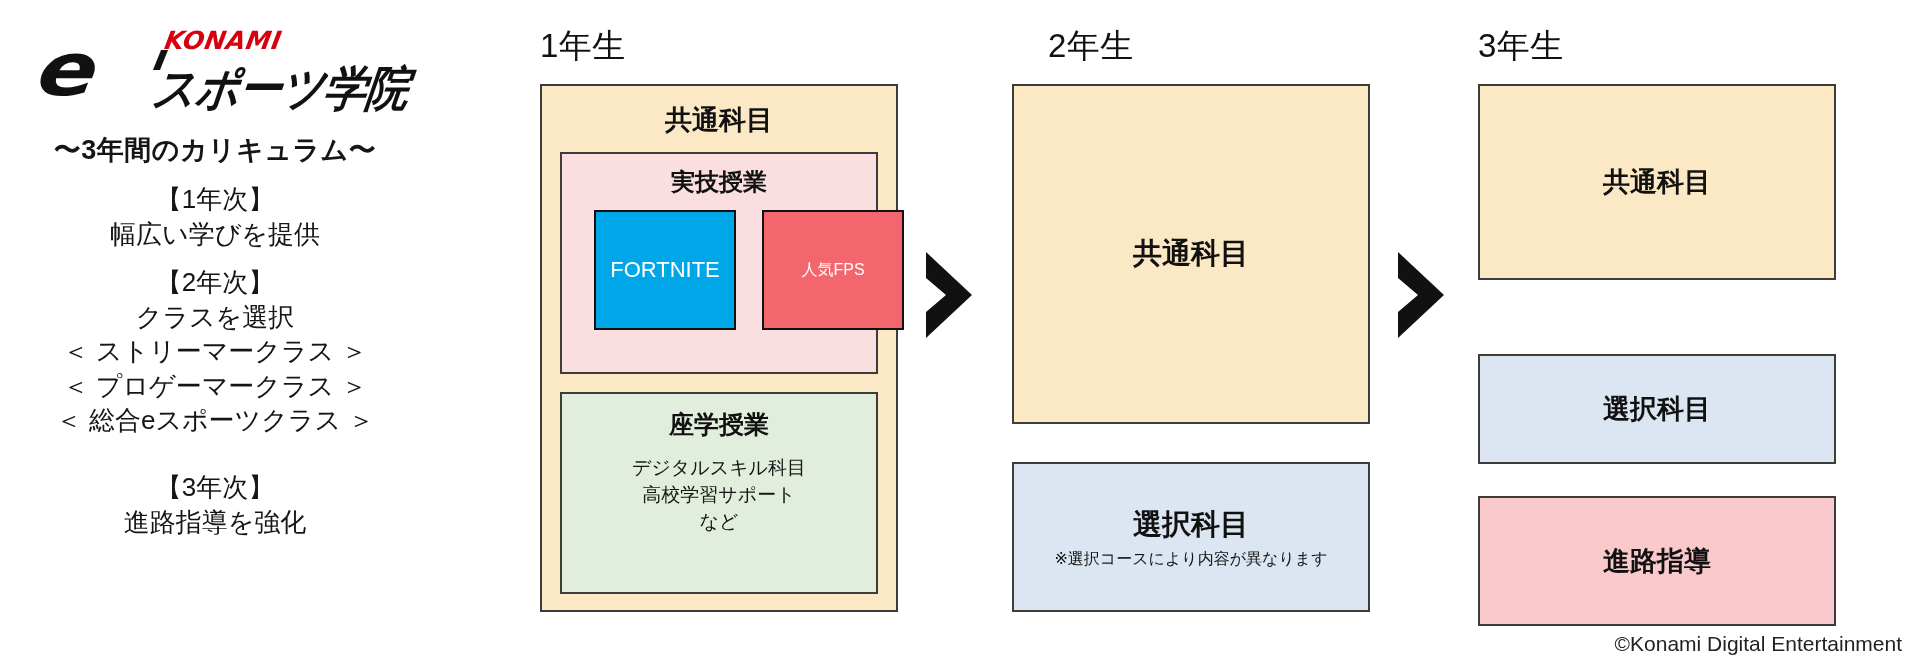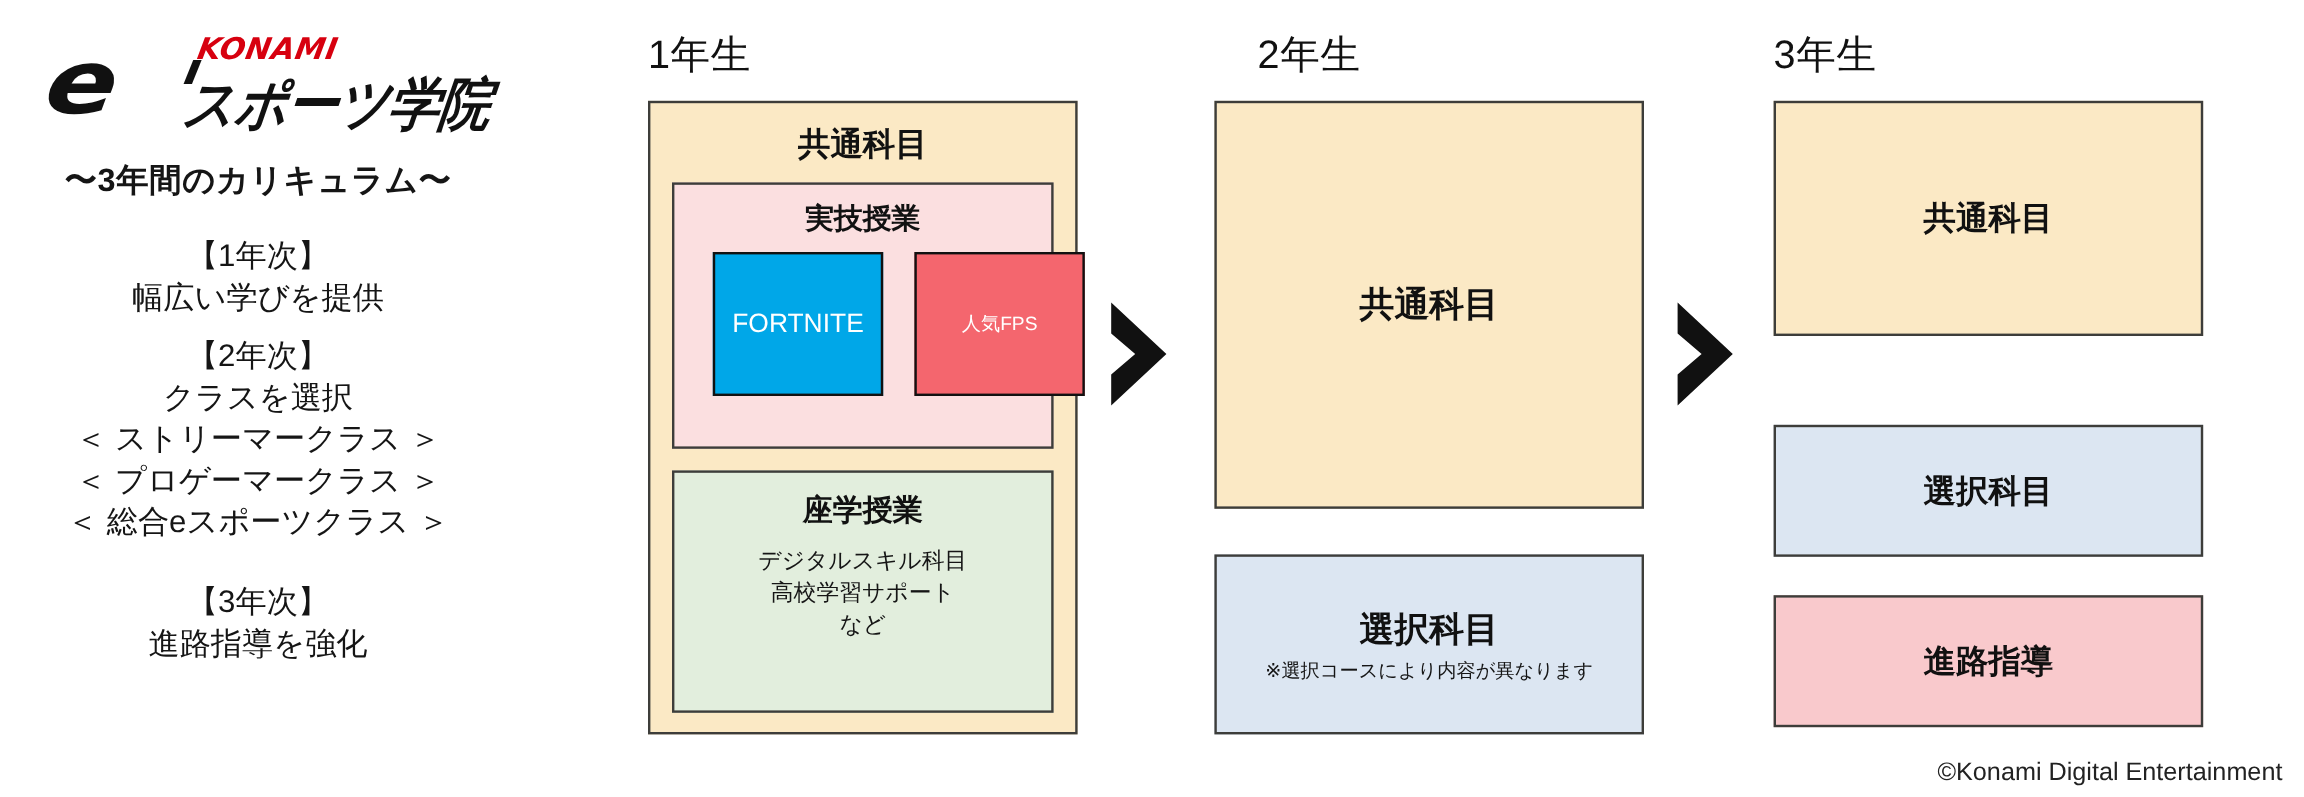--- a/index.html
+++ b/index.html
@@ -43,21 +43,21 @@
     transform:skewX(-7deg) scaleY(1.12);
     white-space:nowrap;
   }
   .logo-slash{
     position:absolute;left:132px;top:30px;width:7px;height:20px;
     background:#111;transform:skewX(-22deg);
   }
   .curriculum-title{
     font-size:27px;font-weight:bold;margin-top:20px;letter-spacing:0.5px;
   }
-  .year-block{margin-top:28px;text-align:center;line-height:1.33;}
+  .year-block{margin-top:14px;text-align:center;line-height:1.33;}
   .year-head{font-size:26px;}
   .year-line{font-size:26px;}
   .year-block.y2{margin-top:14px;}
   .year-block.y3{margin-top:32px;}
 
   
   .col-head{
     position:absolute;font-size:33px;color:#111;letter-spacing:0.5px;
   }
   .box{
@@ -89,21 +89,21 @@
   #y2-common .hdr{font-size:29px;font-weight:bold;}
   #y2-elective{left:1012px;top:462px;width:358px;height:150px;background:#dce6f2;justify-content:center;}
   #y2-elective .hdr{font-size:29px;font-weight:bold;}
   #y2-elective .note{font-size:16px;margin-top:4px;}
 
   
   #y3-common{left:1478px;top:84px;width:358px;height:196px;background:#fbe9c5;justify-content:center;}
   #y3-common .hdr{font-size:27px;font-weight:bold;}
   #y3-elective{left:1478px;top:354px;width:358px;height:110px;background:#dce6f2;justify-content:center;}
   #y3-elective .hdr{font-size:27px;font-weight:bold;}
-  #y3-guidance{left:1478px;top:496px;width:358px;height:110px;background:#f9c9cc;justify-content:center;}
+  #y3-guidance{left:1478px;top:496px;width:358px;height:130px;background:#f9c9cc;justify-content:center;}
   #y3-guidance .hdr{font-size:27px;font-weight:bold;}
 
   
   .arrow{position:absolute;width:60px;height:90px;}
   .arrow svg{width:100%;height:100%;display:block;}
 
   .copyright{
     position:absolute;right:18px;bottom:8px;
     font-size:21px;color:#222;
   }

